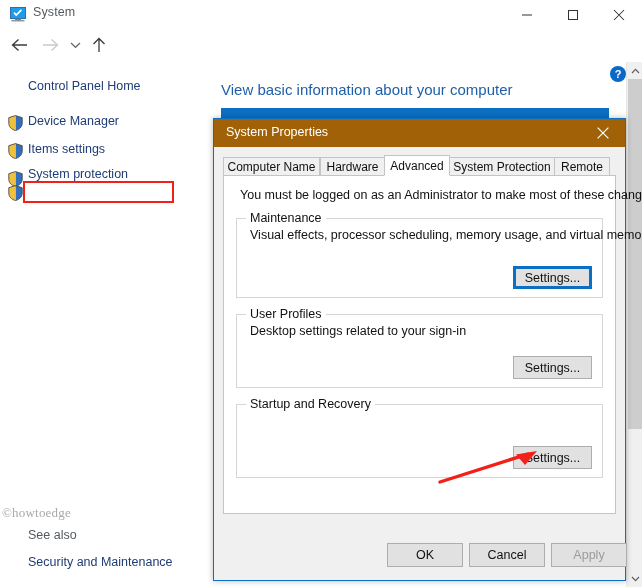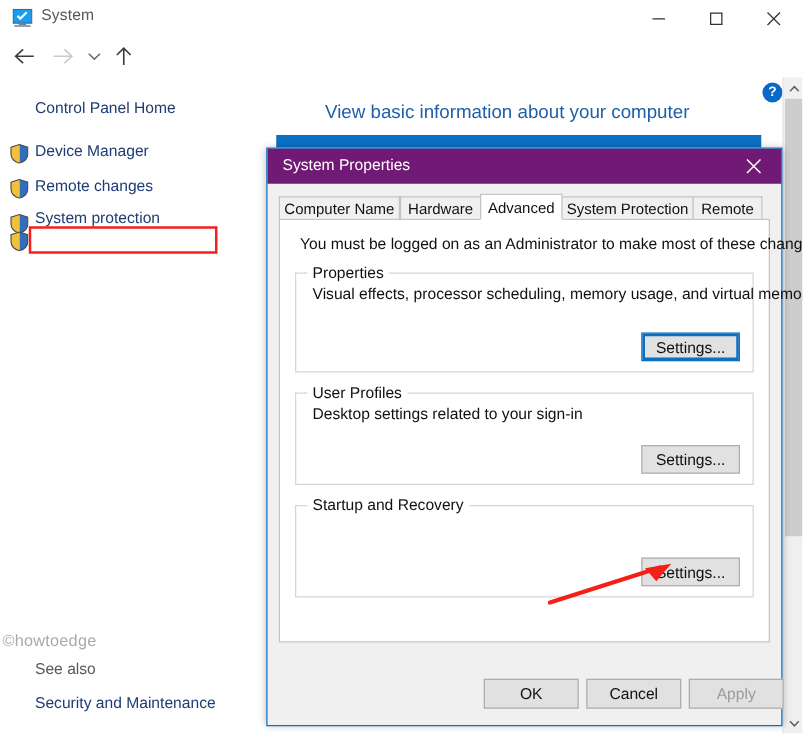--- a/index.html
+++ b/index.html
@@ -191,53 +191,52 @@
     white-space: nowrap;
   }
   .sec-maint {
     position: absolute; left: 28px; top: 493px;
     font-size: 12.5px; color: #1f3c74;
     cursor: default; white-space: nowrap;
   }
   .watermark {
     position: absolute; left: 2px; top: 505px;
     font-size: 13px; color: #a9a9a9;
-    font-family: Liberation Sans, sans-serif;
+    font-family: Liberation Serif, serif;
     white-space: nowrap;
     letter-spacing: .2px;
     text-align: center;
   }
 
   
   .headline {
     position: absolute; left: 221px; top: 81px;
     font-size: 15px; color: #1f5fa8;
     white-space: nowrap;
-    margin-left: 39px;
   }
   .bluebar {
     position: absolute; left: 221px; top: 108px;
     width: 388px; height: 12px;
     background: #0b6fc4;
   }
 
   
   .dialog {
     position: absolute;
     left: 213px; top: 118px;
     width: 413px; height: 463px;
     background: #f0f0f0;
     border: 1px solid #0b6fc4;
     box-sizing: border-box;
     box-shadow: 0 0 6px rgba(0,0,0,.28);
   }
   .dlg-title {
     position: absolute; left: 0; top: 0;
     width: 411px; height: 28px;
-    background: #701a75;
+    background: #a16207;
   }
   .dlg-title-text {
     position: absolute; left: 12px; top: 6px;
     font-size: 12.5px; color: #ffffff;
     white-space: nowrap;
   }
   .dlg-close {
     position: absolute; right: 0; top: 0;
     width: 44px; height: 28px;
     display: flex; align-items: center; justify-content: center;
@@ -460,21 +459,21 @@
       <path d="M7.5 0.6 L0.8 2.7 V8.1 C0.8 12 3.7 14.4 7.5 15.6 Z" fill="#f2c13c"></path>
       <path d="M7.5 0.6 L14.2 2.7 V8.1 C14.2 12 11.3 14.4 7.5 15.6 C3.7 14.4 0.8 12 0.8 8.1 V2.7 Z" fill="none" stroke="#4a4a4a" stroke-width="0.9"></path>
     </svg>
     <svg class="shield" style="top:123px" viewBox="0 0 15 16">
       <path d="M7.5 0.6 L14.2 2.7 V8.1 C14.2 12 11.3 14.4 7.5 15.6 Z" fill="#2f6fbd"></path>
       <path d="M7.5 0.6 L0.8 2.7 V8.1 C0.8 12 3.7 14.4 7.5 15.6 Z" fill="#f2c13c"></path>
       <path d="M7.5 0.6 L14.2 2.7 V8.1 C14.2 12 11.3 14.4 7.5 15.6 C3.7 14.4 0.8 12 0.8 8.1 V2.7 Z" fill="none" stroke="#4a4a4a" stroke-width="0.9"></path>
     </svg>
 
     <div class="sidelink" style="top:52px">Device Manager</div>
-    <div class="sidelink" style="top:80px">Remote changes</div>
+    <div class="sidelink" style="top:80px">Items settings</div>
     <div class="sidelink" style="top:105px">System protection</div>
 
     <div class="see-also">See also</div>
     <div class="sec-maint">Security and Maintenance</div>
   </div>
 
   <div class="redbox"></div>
 
   <div class="watermark">©howtoedge</div>
 
@@ -498,21 +497,21 @@
       <div class="tab sel" style="left:161px;width:66px">Advanced</div>
       <div class="tab" style="left:226px;width:106px">System Protection</div>
       <div class="tab" style="left:331px;width:56px">Remote</div>
     </div>
 
     <div class="tabpage">
 
       <div class="admin-note">You must be logged on as an Administrator to make most of these changes.</div>
 
       <div class="group" style="top:42px;height:80px">
-        <div class="group-legend">Properties</div>
+        <div class="group-legend">Maintenance</div>
         <div class="group-desc">Visual effects, processor scheduling, memory usage, and virtual memory</div>
         <div class="btn focus" style="right:10px;bottom:8px;width:79px;height:23px">Settings...</div>
       </div>
 
       <div class="group" style="top:138px;height:74px">
         <div class="group-legend">User Profiles</div>
         <div class="group-desc">Desktop settings related to your sign-in</div>
         <div class="btn" style="right:10px;bottom:8px;width:79px;height:23px">Settings...</div>
       </div>
 

